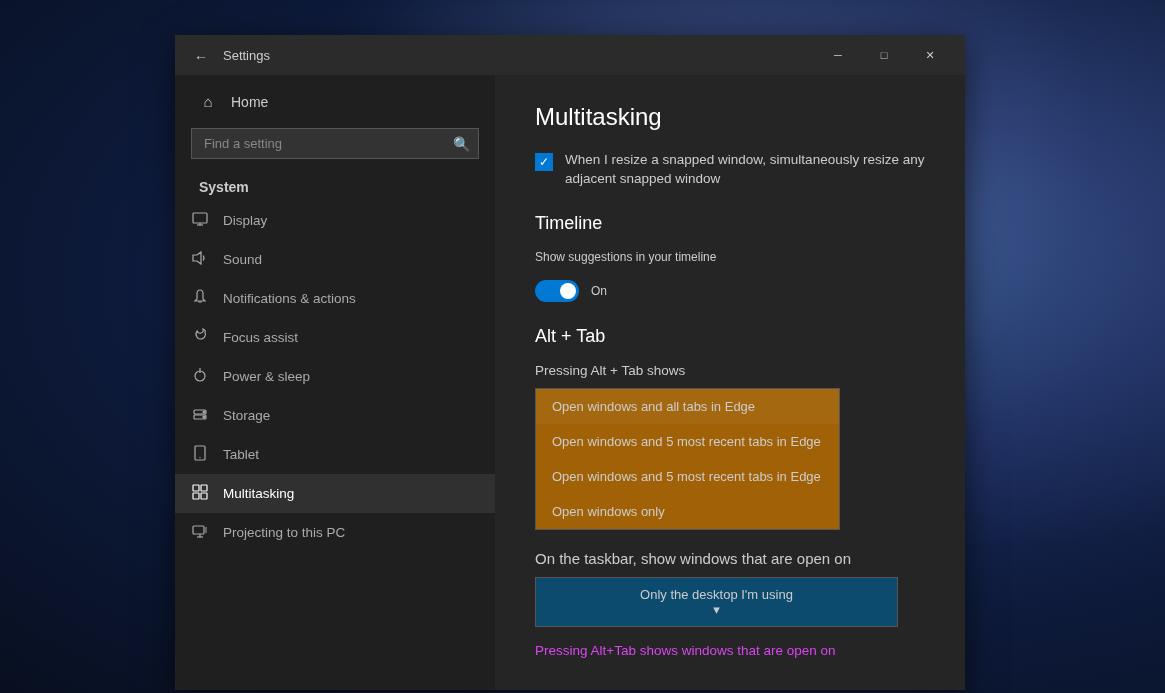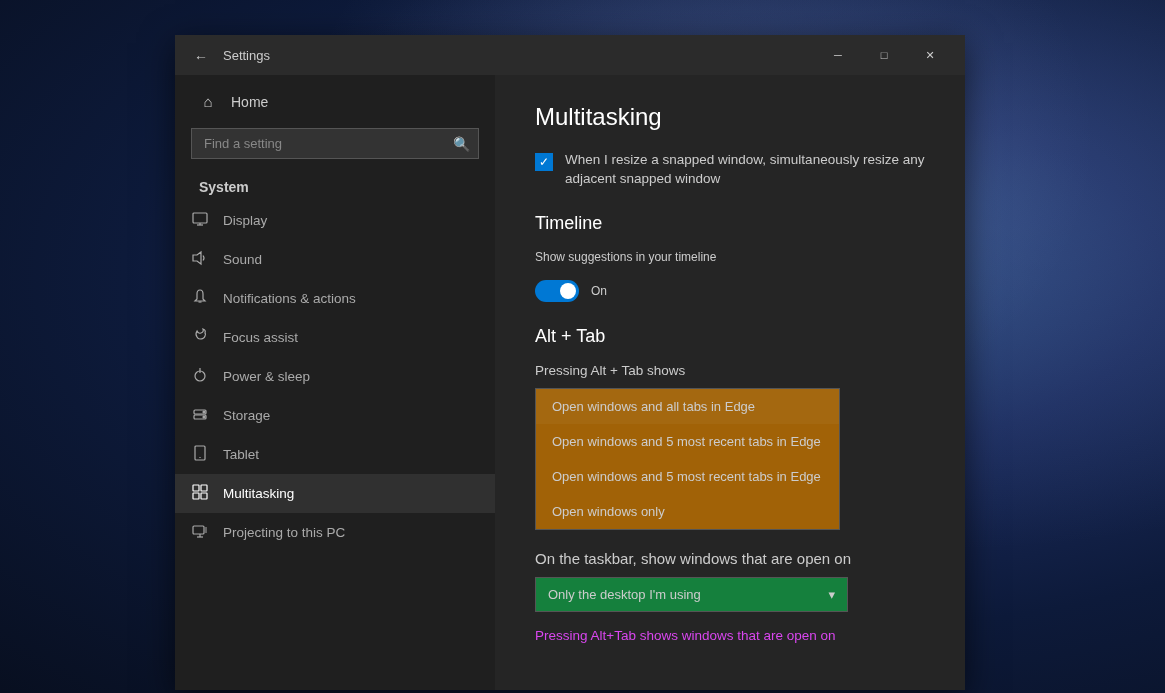--- a/index.html
+++ b/index.html
@@ -271,31 +271,32 @@
     }
     .dropdown-item.selected { background: rgba(255,255,255,0.04); }
 
     .taskbar-label {
       color: #cccccc;
       font-size: 15px;
       margin-bottom: 10px;
     }
 
     .select-box {
-      width: 313px;
-      background: #15803d;
+      width: 363px;
+      background: #0c4a6e;
       border: 1px solid #555;
       color: #cccccc;
       padding: 9px 12px;
       font-size: 13px;
       display: flex;
       align-items: center;
       justify-content: space-between;
       cursor: pointer;
       margin-bottom: 16px;
+      flex-direction: column;
     }
 
     .bottom-label {
       color: #d946ef;
       font-size: 13.5px;
       margin-top: 10px;
     }
   </style>
 </head>
 <body>

